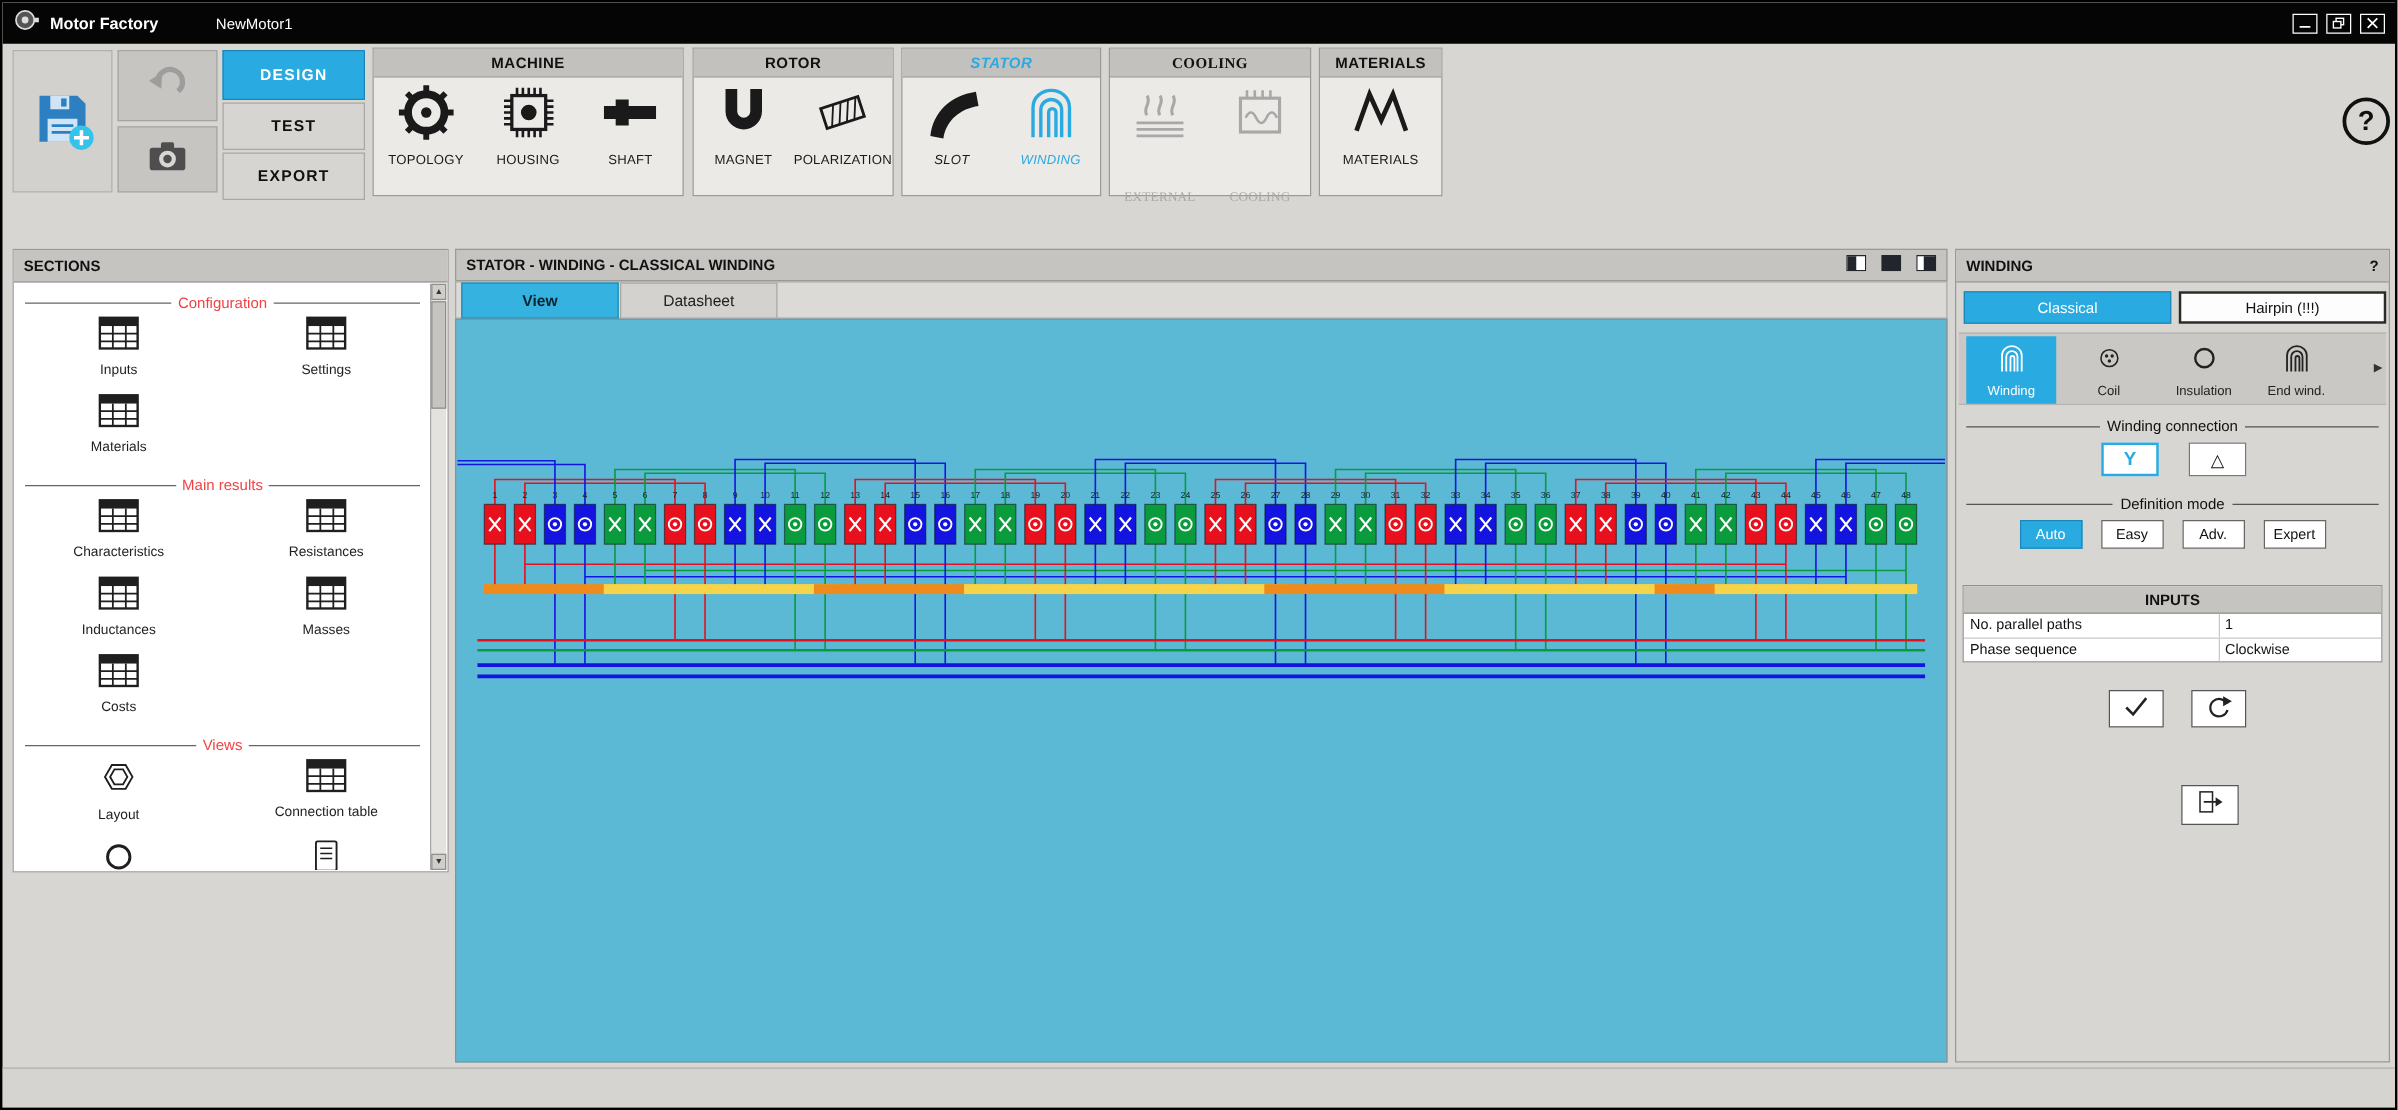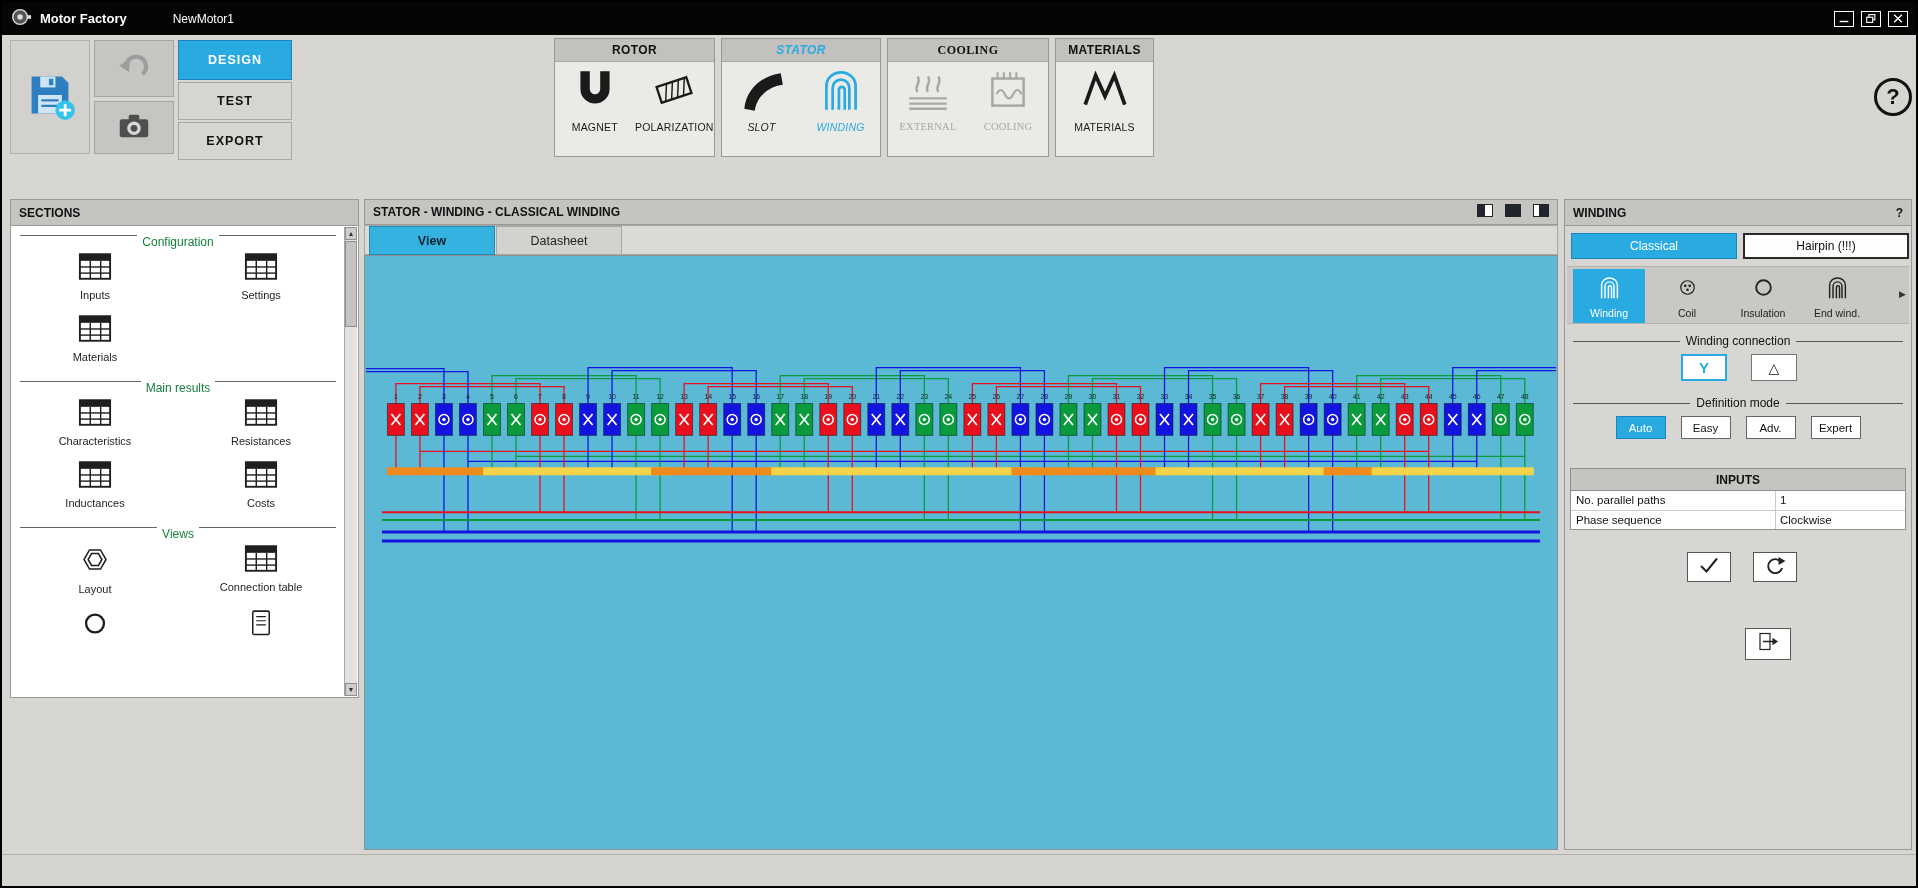--- a/index.html
+++ b/index.html
@@ -22,32 +22,32 @@
   .mode.active{background:#29abe2;border-color:#1d86b8;color:#fff;}
 
   .nav-group{position:absolute;top:36px;height:119px;border:1px solid #9b9998;background:#eceae7;}
   .nav-group-h{height:23px;background:#c3c1be;border-bottom:1px solid #a9a7a4;font-weight:bold;font-size:12px;
     display:flex;align-items:center;justify-content:center;letter-spacing:.4px;}
   .nav-items{display:flex;justify-content:space-evenly;align-items:flex-start;padding-top:3px;}
   .nav-item{display:flex;flex-direction:column;align-items:center;width:80px;color:#1a1a1a;cursor:pointer;}
   .nav-item svg{width:50px;height:50px;}
   .nv-label{font-size:10.5px;margin-top:2px;letter-spacing:.2px;}
   .cyan{color:#29abe2;}
-  .gray{color:#a8a8a8;}
+  .gray{color:#a8a8a8;gap:31px;}
 
   #help-btn{position:absolute;left:1872px;top:76px;width:38px;height:38px;border:3px solid #111;border-radius:50%;
     display:flex;align-items:center;justify-content:center;font-size:22px;font-weight:bold;cursor:pointer;background:transparent;}
 
   
   .band{background:#c6c4c1;border:1px solid #9b9998;font-weight:bold;font-size:12px;display:flex;align-items:center;padding:0 8px;color:#111;}
 
   #sections-panel{position:absolute;left:8px;top:197px;width:349px;height:499px;border:1px solid #9b9998;background:#fff;}
   #sections-panel .band{position:absolute;top:0;left:0;right:0;height:26px;border:none;border-bottom:1px solid #9b9998;}
   #sections-content{position:absolute;top:27px;left:1px;right:14px;bottom:1px;background:#fff;overflow:hidden;padding-top:2px;}
-  .sec-group-label{display:flex;align-items:flex-start;margin:6px 8px 2px;font-size:12px;color:#15803d;gap:5px;}
+  .sec-group-label{display:flex;align-items:center;margin:6px 8px 2px;font-size:12px;color:#ef4444;gap:5px;}
   .sec-group-label::before,.sec-group-label::after{content:"";flex:1;border-top:1px solid #666;}
   .sec-grid{display:grid;grid-template-columns:1fr 1fr;justify-items:center;}
   .sec-item{width:130px;height:62px;display:flex;flex-direction:column;align-items:center;cursor:pointer;color:#1f1f1f;}
   .sec-item svg{width:34px;height:31px;}
   .sec-label{font-size:11px;margin-top:3px;text-align:center;}
   #side-scrollbar{position:absolute;top:27px;right:1px;bottom:1px;width:13px;background:#e4e2df;border-left:1px solid #a9a7a4;}
   .sb-btn{position:absolute;left:0;width:12px;height:13px;background:#d0cecb;border:1px solid #8f8f8f;font-size:7px;
     line-height:11px;text-align:center;color:#333;cursor:pointer;}
   .sb-thumb{position:absolute;top:14px;left:0;width:12px;height:86px;background:#c6c4c1;border:1px solid #8f8f8f;cursor:pointer;}
 
@@ -250,20 +250,43 @@
   <div class="tbbtn dark" style="left:92px;top:99px;width:80px;height:53px;">
     <span><svg width="36" height="36">
           <use href="#i-camera"></use>
         </svg></span>
   </div>
 
   <div class="mode active" style="top:38px;height:40px;">DESIGN</div>
   <div class="mode" style="top:80px;height:38px;">TEST</div>
   <div class="mode" style="top:120px;height:38px;">EXPORT</div>
 
+  <div class="nav-group" style="left:296px;width:249px;">
+    <div class="nav-group-h">MACHINE</div>
+    <div class="nav-items">
+      <div class="nav-item">
+        <span><svg>
+              <use href="#i-gear"></use>
+            </svg></span>
+        <span class="nv-label">TOPOLOGY</span>
+      </div>
+      <div class="nav-item">
+        <span><svg>
+              <use href="#i-housing"></use>
+            </svg></span>
+        <span class="nv-label">HOUSING</span>
+      </div>
+      <div class="nav-item">
+        <span><svg>
+              <use href="#i-shaft"></use>
+            </svg></span>
+        <span class="nv-label">SHAFT</span>
+      </div>
+    </div>
+  </div>
 
   <div class="nav-group" style="left:552px;width:161px;">
     <div class="nav-group-h">ROTOR</div>
     <div class="nav-items">
       <div class="nav-item">
         <span><svg>
               <use href="#i-magnet"></use>
             </svg></span>
         <span class="nv-label">MAGNET</span>
       </div>
@@ -366,20 +389,26 @@
           <span><svg>
                 <use href="#i-table"></use>
               </svg></span>
           <span class="sec-label">Resistances</span>
         </div>
         <div class="sec-item">
           <span><svg>
                 <use href="#i-table"></use>
               </svg></span>
           <span class="sec-label">Inductances</span>
+        </div>
+        <div class="sec-item">
+          <span><svg>
+                <use href="#i-table"></use>
+              </svg></span>
+          <span class="sec-label">Masses</span>
         </div>
         <div class="sec-item">
           <span><svg>
                 <use href="#i-table"></use>
               </svg></span>
           <span class="sec-label">Costs</span>
         </div>
       </div>
       <div class="sec-group-label">
           <span>Views</span>

